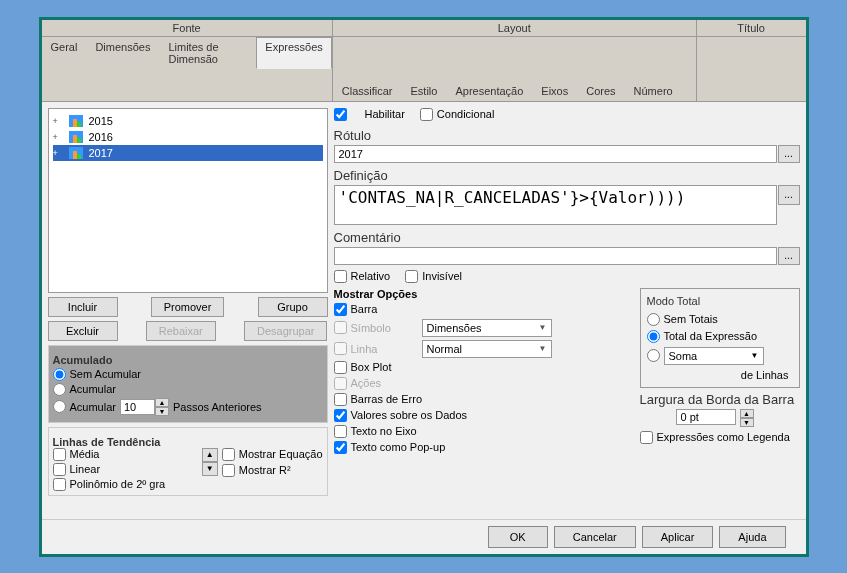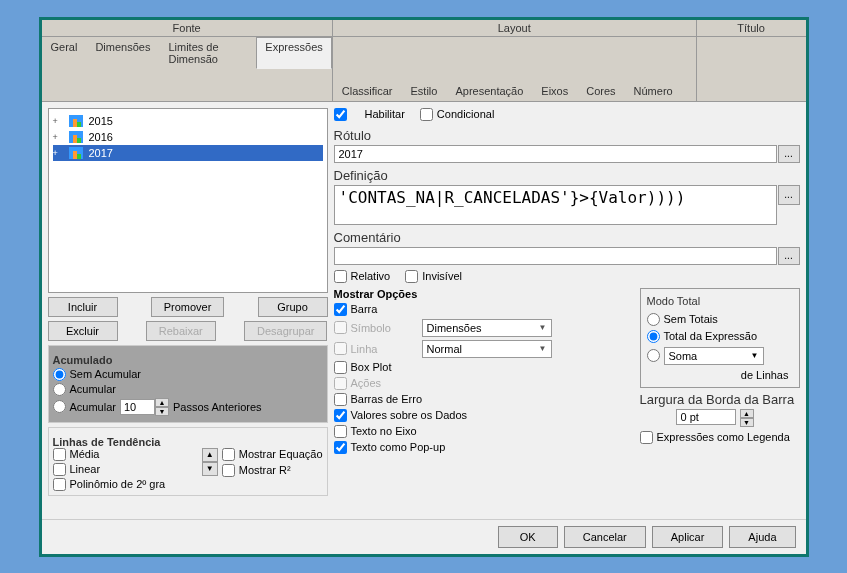--- a/index.html
+++ b/index.html
@@ -45,21 +45,21 @@
     .dropdown { border: 1px solid #999; background: white; padding: 2px 4px; font-size: 11px; width: 130px; cursor: pointer; display: flex; align-items: center; justify-content: space-between; }
     .dropdown span.arrow { font-size: 8px; color: #555; }
     .modo-total-box { border: 1px solid #999; background: #f0f0f0; padding: 6px; display: flex; flex-direction: column; gap: 4px; }
     .modo-total-title { font-size: 11px; color: #333; margin-bottom: 2px; }
     .total-row { display: flex; align-items: center; gap: 4px; }
     .total-dropdown { border: 1px solid #999; background: white; padding: 2px 4px; font-size: 11px; width: 100px; display: flex; align-items: center; justify-content: space-between; }
     .largura-section { margin-top: 4px; }
     .largura-row { display: flex; align-items: flex-start; gap: 4px; margin-left: 36px; }
     .largura-input { width: 60px; border: 1px solid #999; padding: 1px 4px; font-size: 11px; }
     .expr-legenda { display: flex; align-items: center; gap: 4px; margin-top: 4px; }
-    .dialog-footer { display: flex; justify-content: flex-end; gap: 6px; padding: 6px 10px; border-top: 1px solid #ccc; background: #f0f0f0; }
+    .dialog-footer { display: flex; justify-content: flex-end; gap: 6px; padding: 6px 20px; border-top: 1px solid #ccc; background: #f0f0f0; }
     .footer-btn { background: #e1e1e1; border: 1px solid #888; padding: 4px 18px; cursor: pointer; font-size: 11px; min-width: 60px; }
     .top-group-label { text-align: center; padding: 2px 6px; font-size: 11px; color: #333; border-bottom: 1px solid #999; }
     .top-tab { padding: 3px 8px; cursor: pointer; font-size: 11px; color: #333; border: 1px solid transparent; background: #d4d0c8; }
     .top-tab.active { background: #f0f0f0; border-top: 1px solid #999; border-left: 1px solid #999; border-right: 1px solid #999; border-bottom: 1px solid #f0f0f0; }
     .section-box { border: 1px solid #ccc; padding: 4px; background: #a3a3a3; }
     .tendencia-outer { border: 1px solid #ccc; background: #f0f0f0; padding: 4px; }
     .tendencia-items-row { display: flex; gap: 4px; align-items: flex-start; }
     .scroll-arrows { display: flex; flex-direction: column; }
     .scroll-arrow-btn { background: #e1e1e1; border: 1px solid #999; width: 16px; height: 14px; display: flex; align-items: center; justify-content: center; cursor: pointer; font-size: 8px; }
     .mostrar-col { display: flex; flex-direction: column; gap: 3px; }

